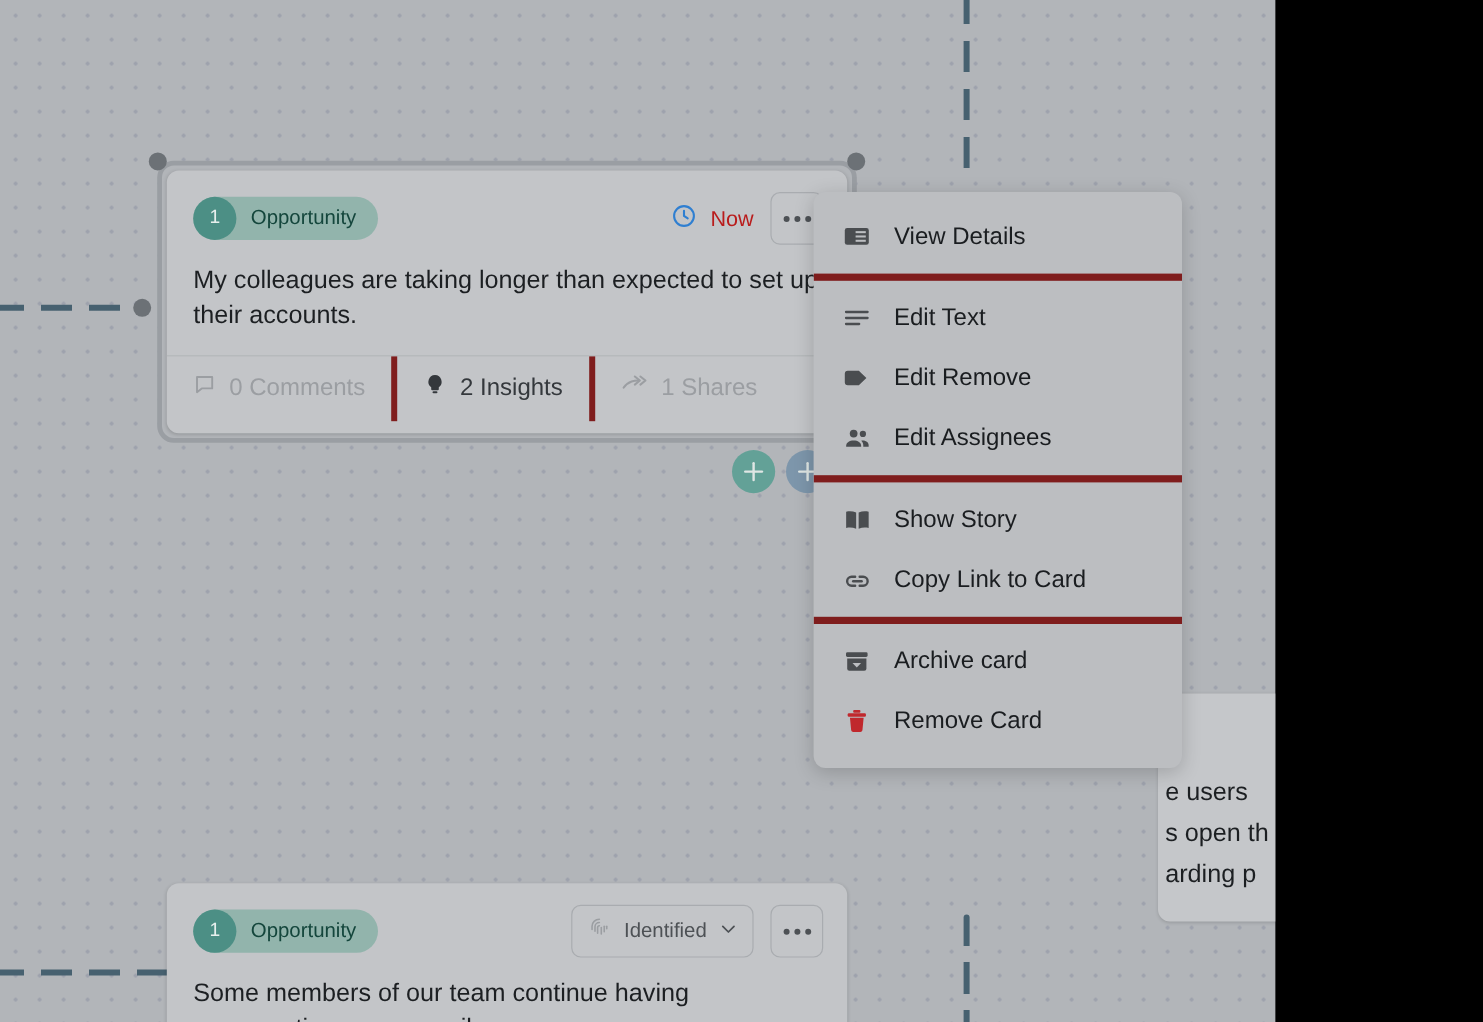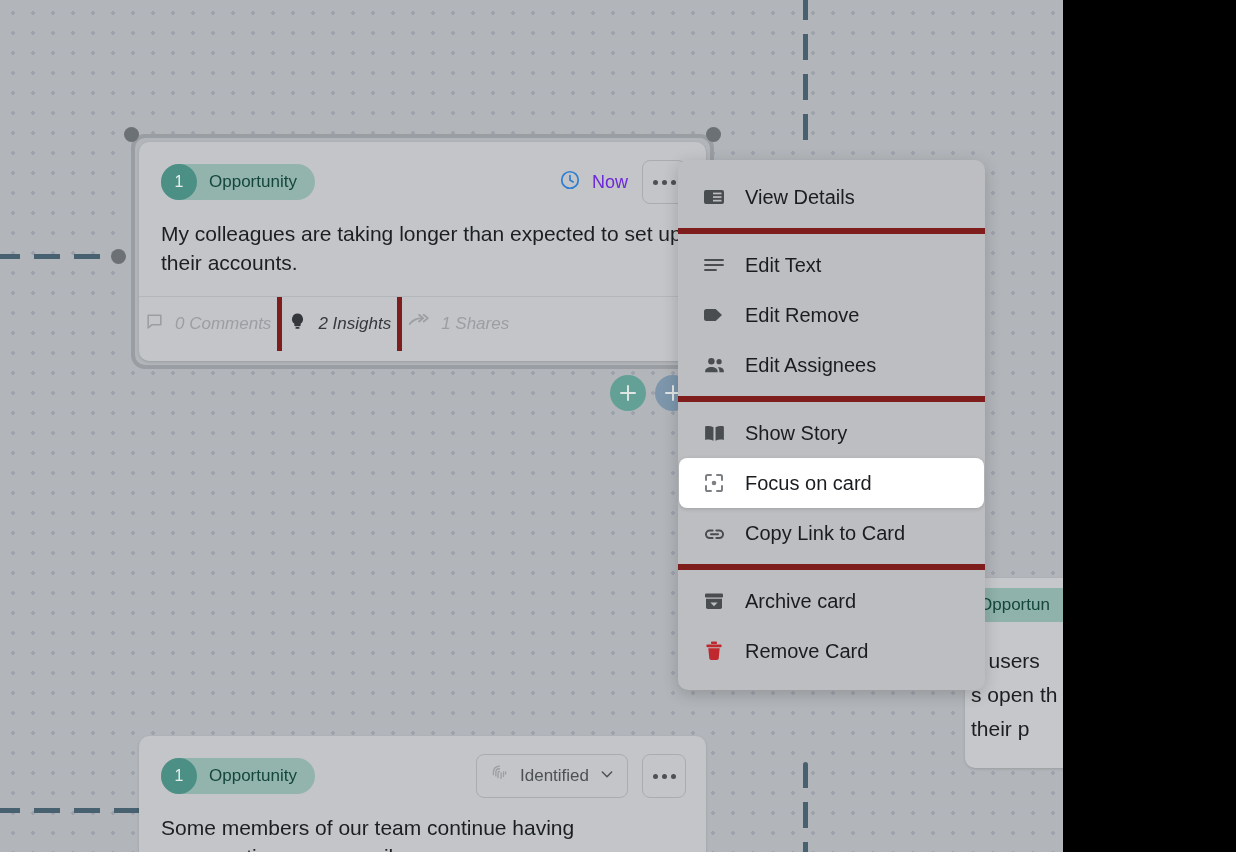--- a/index.html
+++ b/index.html
@@ -106,21 +106,21 @@
   .head-right {
     margin-left: auto;
     display: flex;
     align-items: center;
     gap: 14px;
   }
   .now-pill {
     display: flex;
     align-items: center;
     gap: 11px;
-    color: #6d28d9;
+    color: #b91c1c;
     font-size: 18px;
   }
   .dropdown {
     display: flex;
     align-items: center;
     gap: 10px;
     border: 1px solid #a9acb0;
     border-radius: 8px;
     height: 42px;
     padding: 0 12px;
@@ -154,24 +154,23 @@
     margin-top: 18px;
     border-top: 1px solid #b4b7ba;
     display: flex;
     align-items: stretch;
     height: 54px;
   }
   .foot-item {
     display: flex;
     align-items: center;
     gap: 11px;
-    padding: 0 6px;
-    font-size: 17px;
+    padding: 0 22px;
+    font-size: 20px;
     color: #9b9ea2;
-    font-style: italic;
   }
   .foot-item + .foot-item { border-left: 5px solid #7f1d1d; }
   .foot-item.strong { color: #34383c; }
 
   
   .add-btn {
     position: absolute;
     width: 36px; height: 36px;
     border-radius: 50%;
     display: flex;
@@ -252,28 +251,24 @@
     <div class="handle" style="left:111px; top:249px;"></div>
     <div class="dash-v" style="left:803px; top:-6px; height:160px;"></div>
     <div class="dash-h" style="left:-6px; top:808px; width:150px;"></div>
     <div class="dash-v" style="left:803px; top:762px; height:92px;"></div>
 
     <div id="sel-frame"></div>
     <div class="handle" style="left:124px; top:127px;"></div>
     <div class="handle" style="left:706px; top:127px;"></div>
 
     <div class="card" style="left:965px; top:578px; width:190px; height:190px; background:#c5c7ca;">
-      <div style="position:absolute; left:0; top:10px; width:190px; height:34px; background:#8fb2aa;
-                  display:flex; align-items:center;">
-        <span style="color:#14463c; font-size:17px; margin-left:14px;">Opportun</span>
-      </div>
       <div style="position:absolute; left:6px; top:66px; font-size:21px; line-height:34px; color:#1c1f22;">
         <div>e users</div>
         <div>s open th</div>
-        <div>their p</div>
+        <div>arding p</div>
       </div>
     </div>
 
     <div class="add-btn" style="left:655px; top:375px; background:#7d96ab;">
       <span></span>
     </div>
     <div class="add-btn" style="left:610px; top:375px; background:#63a197;">
       <span></span>
     </div>
 
@@ -418,32 +413,20 @@
       <div class="menu-group">
         <div class="menu-item">
           <span class="menu-icon">
             <svg width="25" height="25" viewBox="0 0 24 24" fill="#4a4d50">
               <path d="M3 5.2c2.6-.6 5.4-.5 8 .7v13c-2.6-1.2-5.4-1.3-8-.7V5.2z"></path>
               <path d="M13 5.9c2.6-1.2 5.4-1.3 8-.7v13c-2.6-.6-5.4-.5-8 .7v-13z"></path>
             </svg>
           </span>
           <span>Show Story</span>
         </div>
-        <div class="menu-item active">
-          <span class="menu-icon">
-            <svg width="24" height="24" viewBox="0 0 24 24" fill="none" stroke="#7c8084" stroke-width="2" stroke-linecap="round" stroke-linejoin="round">
-              <path d="M4 9V5.6A1.6 1.6 0 015.6 4H9"></path>
-              <path d="M15 4h3.4A1.6 1.6 0 0120 5.6V9"></path>
-              <path d="M20 15v3.4a1.6 1.6 0 01-1.6 1.6H15"></path>
-              <path d="M9 20H5.6A1.6 1.6 0 014 18.4V15"></path>
-              <circle cx="12" cy="12" r="2.3" fill="#7c8084" stroke="none"></circle>
-            </svg>
-          </span>
-          <span>Focus on card</span>
-        </div>
         <div class="menu-item">
           <span class="menu-icon">
             <svg width="25" height="25" viewBox="0 0 24 24" fill="none" stroke="#4a4d50" stroke-width="1.9" stroke-linecap="round">
               <path d="M10.2 9.2H7.4a3.6 3.6 0 000 7.2h2.8"></path>
               <path d="M13.8 9.2h2.8a3.6 3.6 0 010 7.2h-2.8"></path>
               <path d="M8.6 12.8h6.8"></path>
             </svg>
           </span>
           <span>Copy Link to Card</span>
         </div>

